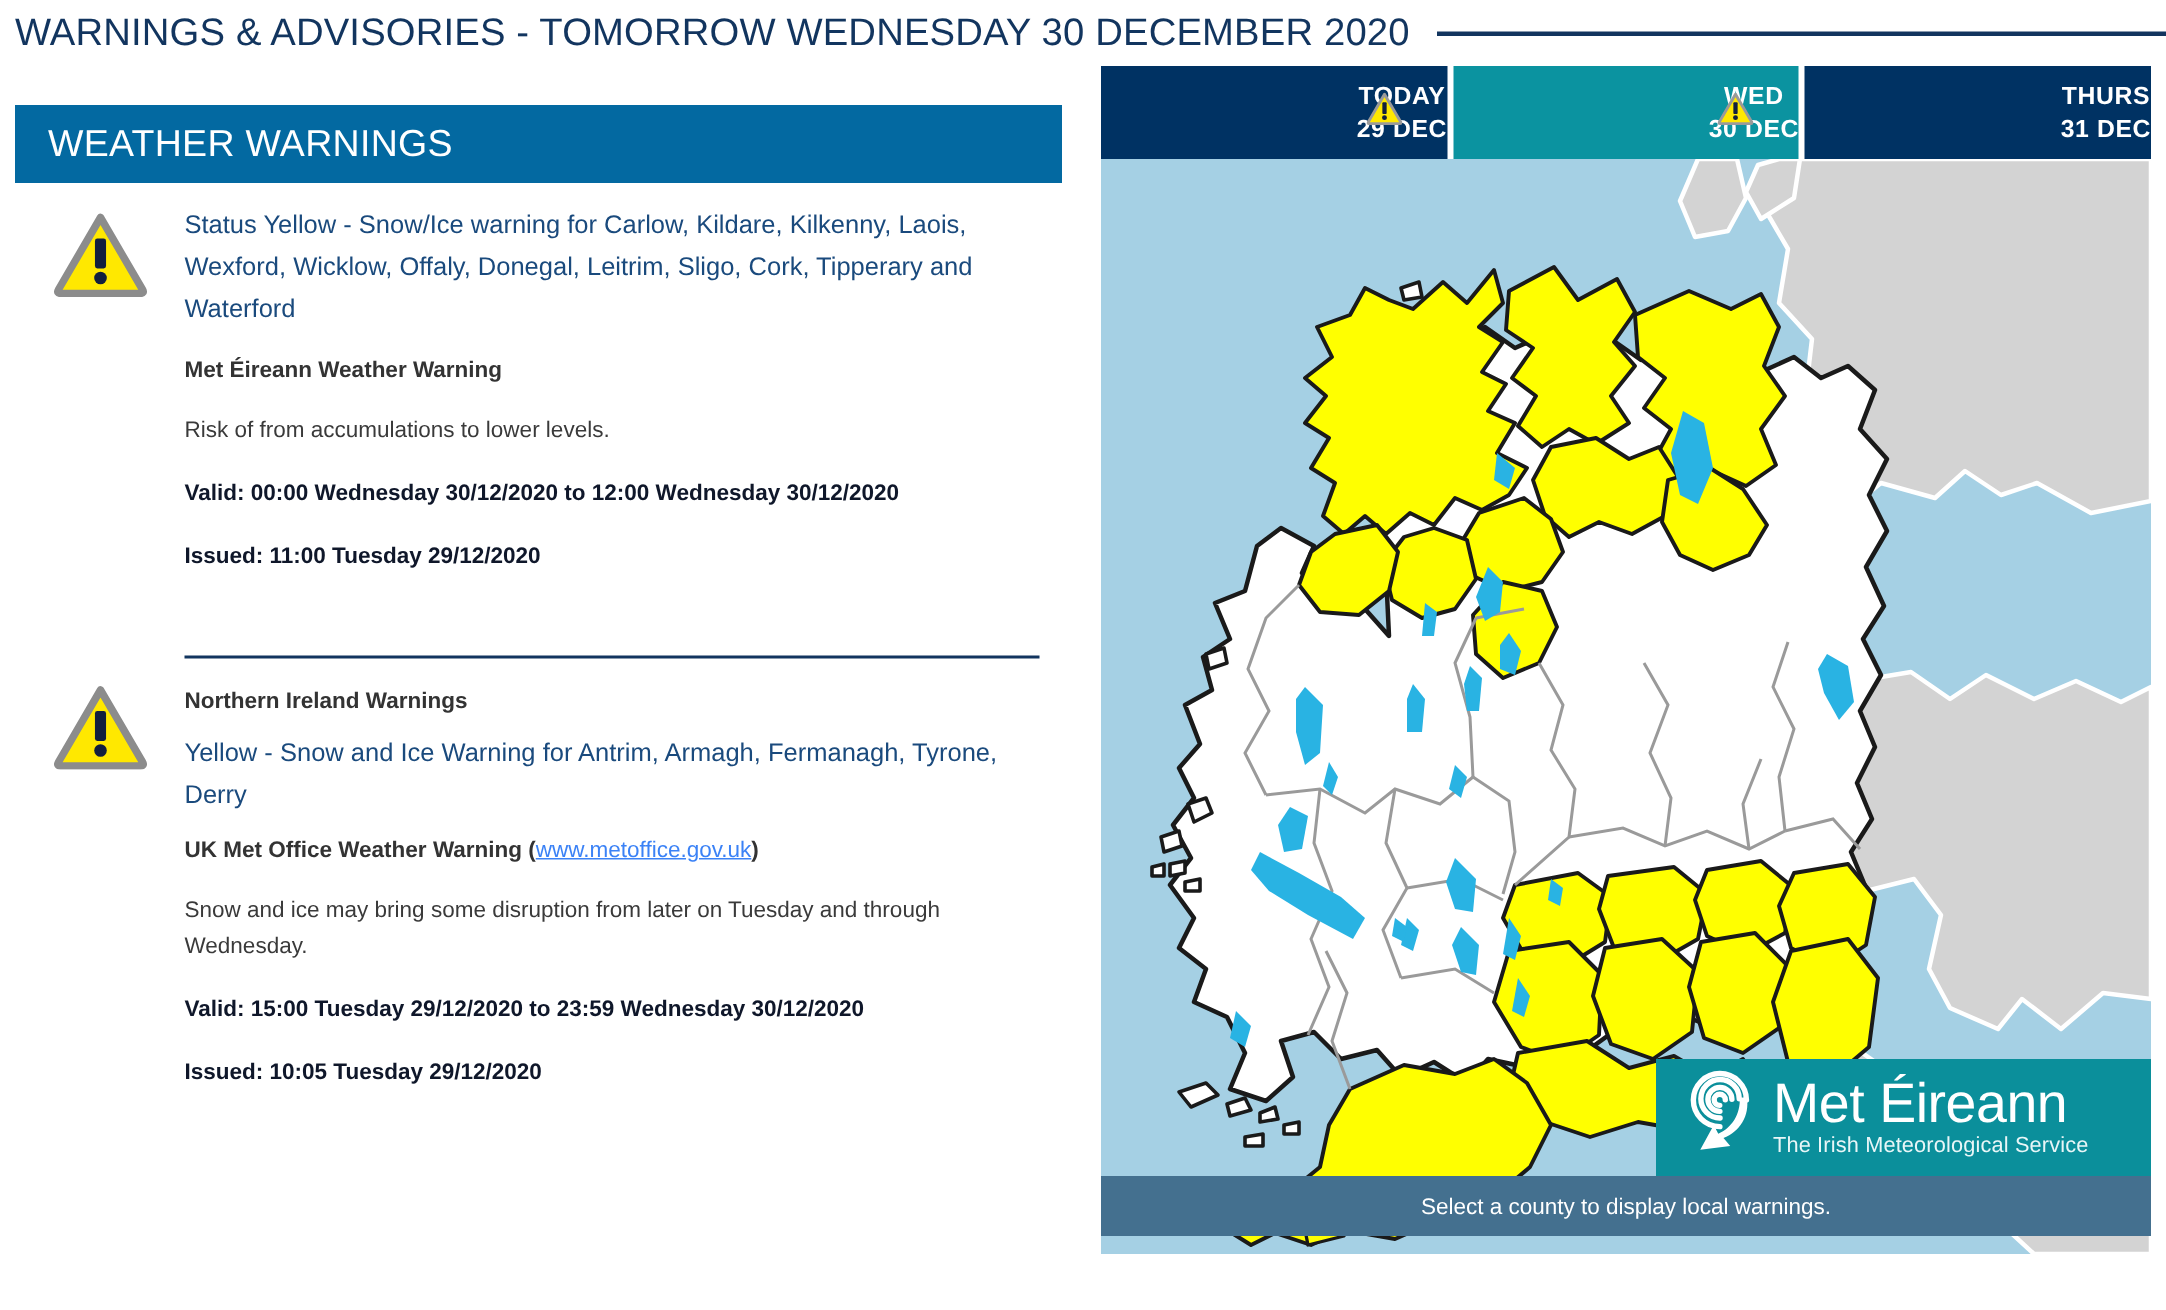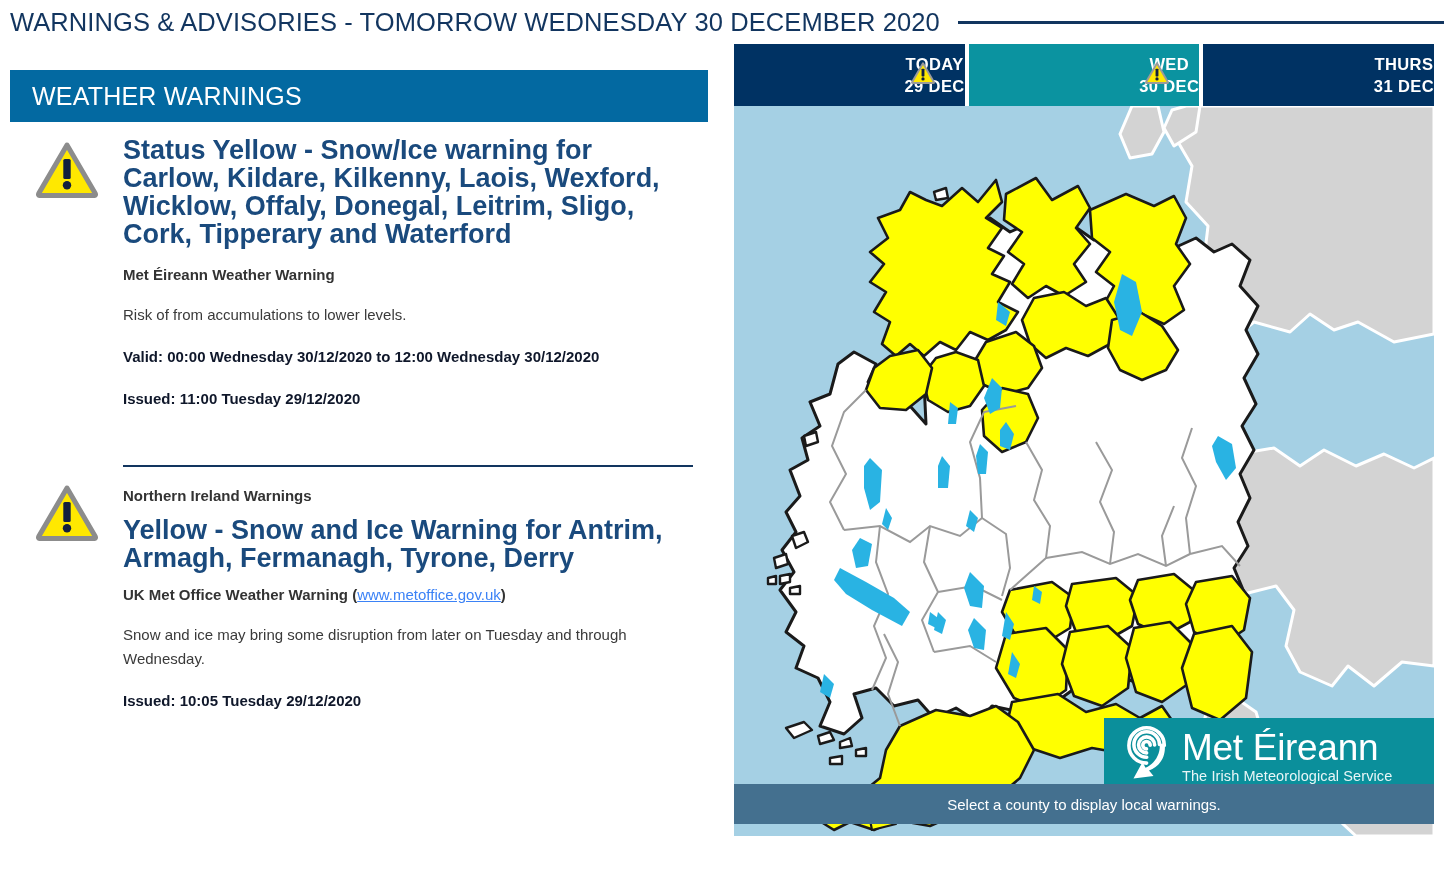--- a/index.html
+++ b/index.html
@@ -88,23 +88,23 @@
   }
   .warn-body {
     flex: 1 1 auto;
     padding-right: 26px;
     max-width: 572px;
   }
   .tri-icon { display: block; }
 
   .warn-heading {
     color: #1a4a7d;
-    font-size: 27px;
+    font-size: 17px;
     line-height: 28px;
-    font-weight: 700;
+    font-weight: 400;
     margin: 0 0 16px 0;
   }
   .warn-heading.ni {
     margin-top: 4px;
     margin-bottom: 12px;
   }
   .warn-source {
     color: #333333;
     font-size: 15px;
     font-weight: bold;
@@ -183,21 +183,21 @@
     width: 700px;
     height: 730px;
     background: #a5d0e4;
     overflow: hidden;
   }
   .map-svg { display: block; }
 
   .logo-box {
     position: absolute;
     right: 0;
-    bottom: 40px;
+    bottom: 52px;
     background: #0b8f9b;
     width: 330px;
     height: 78px;
     display: flex;
     align-items: center;
     padding-left: 12px;
     box-sizing: border-box;
   }
   .logo-text-col {
     display: flex;
@@ -279,20 +279,21 @@
           </svg>
         </div>
         <div class="warn-body">
           <hr class="warn-divider">
           <div class="warn-label">Northern Ireland Warnings</div>
           <div class="warn-heading ni">Yellow - Snow and Ice Warning for Antrim, Armagh, Fermanagh, Tyrone, Derry</div>
           <div class="warn-source">
             <span>UK Met Office Weather Warning (</span><a class="linky" href="#">www.metoffice.gov.uk</a><span>)</span>
           </div>
           <div class="warn-desc">Snow and ice may bring some disruption from later on Tuesday and through Wednesday.</div>
+          <div class="warn-meta">Valid: 15:00 Tuesday 29/12/2020 to 23:59 Wednesday 30/12/2020</div>
           <div class="warn-meta">Issued: 10:05 Tuesday 29/12/2020</div>
         </div>
       </div>
 
     </div>
   </div>
 
   <div class="right-col">
 
     <div class="day-tabs">

